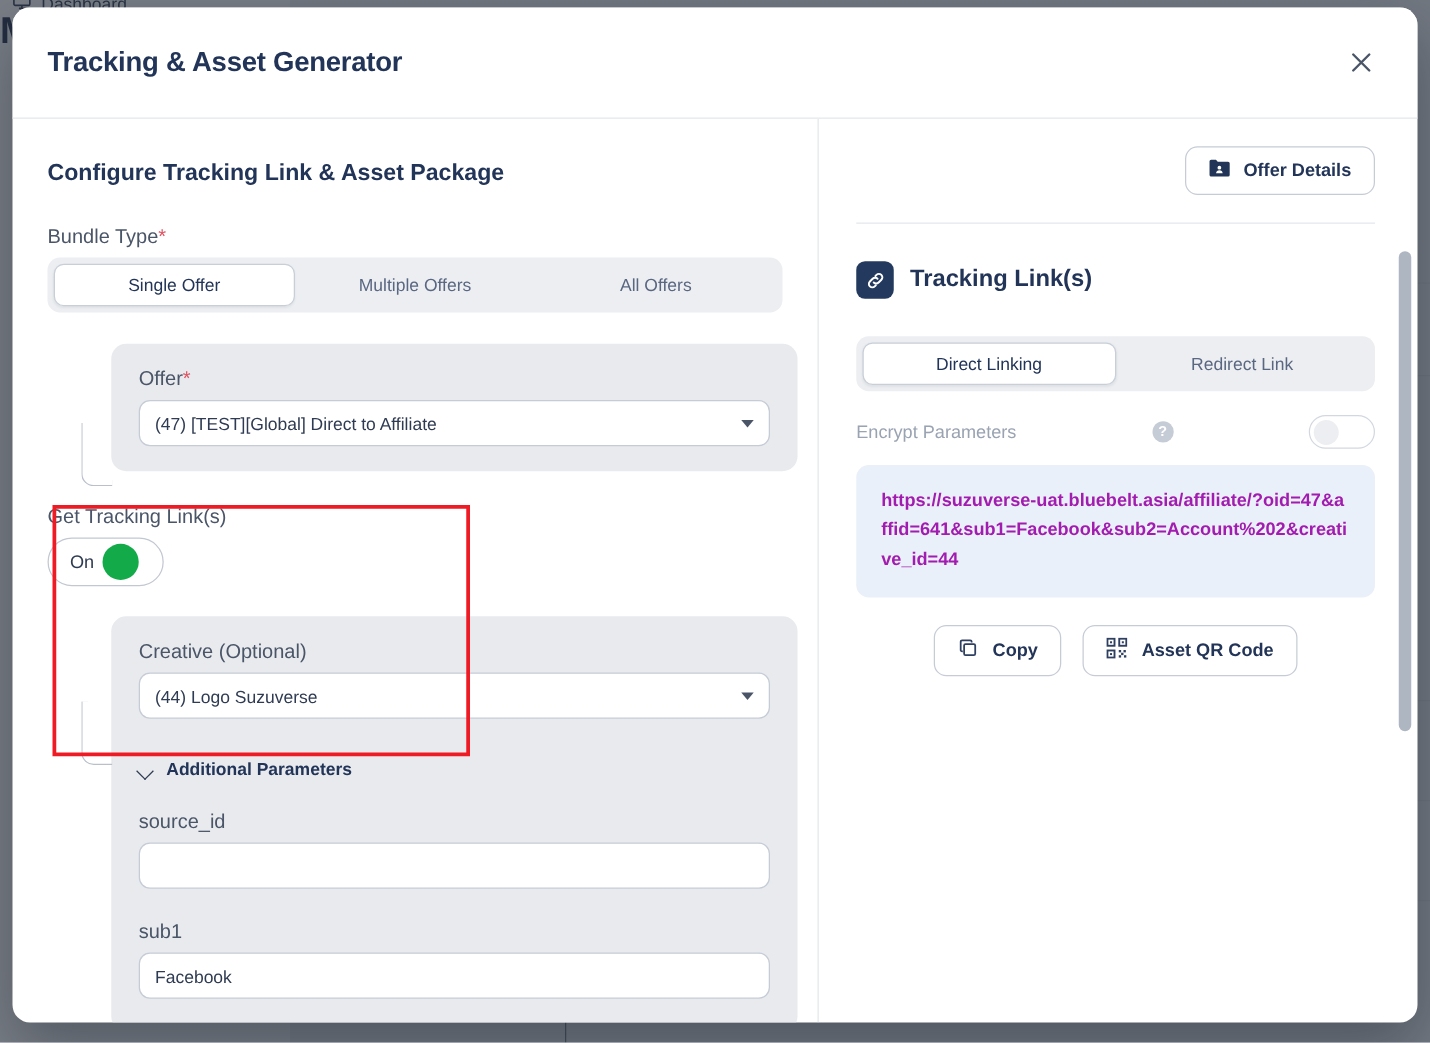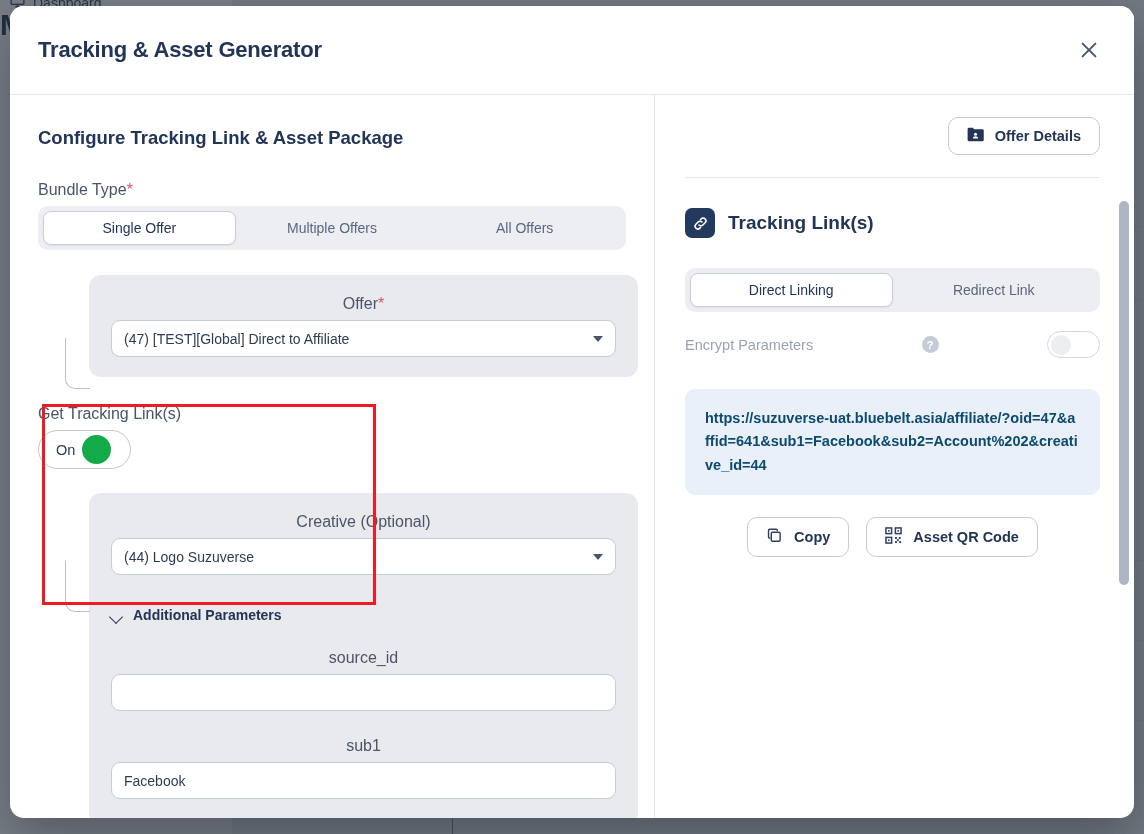--- a/index.html
+++ b/index.html
@@ -129,21 +129,20 @@
     border-left: 1.4px solid #b9c0cb;
     border-bottom: 1.4px solid #b9c0cb;
     border-bottom-left-radius: 10px;
   }
 
   
   .nest-card {
     background: #e8eaee;
     border-radius: 12px;
     padding: 20px 22px;
-    text-align: center;
   }
   .input-box {
     background: #ffffff;
     border: 1px solid #c6ccd6;
     border-radius: 9px;
     height: 37px;
     display: flex; align-items: center;
     padding: 0 12px;
     font-size: 14px; color: #2f3b52;
   }
@@ -249,26 +248,26 @@
     width: 53px; height: 27px; border-radius: 14px;
     background: #fff; border: 1.5px solid #d3d8e0;
     display: flex; align-items: center;
     padding: 0 3px; cursor: pointer;
   }
   .switch-off .knob {
     width: 20px; height: 20px; border-radius: 50%;
     background: #eceef1;
   }
   #url-box {
-    margin-top: 31px;
+    margin-top: 13px;
     background: #eaf0f9;
     border-radius: 10px;
     padding: 18px 20px;
     font-size: 14.5px; font-weight: 700;
-    color: #0c4a6e;
+    color: #a21caf;
     line-height: 1.62;
     word-break: break-all;
   }
   #url-actions {
     display: flex; justify-content: center; gap: 17px; margin-top: 22px;
   }
 
   
   #modal-scrollbar {
     position: absolute; right: 5px; top: 106px;

